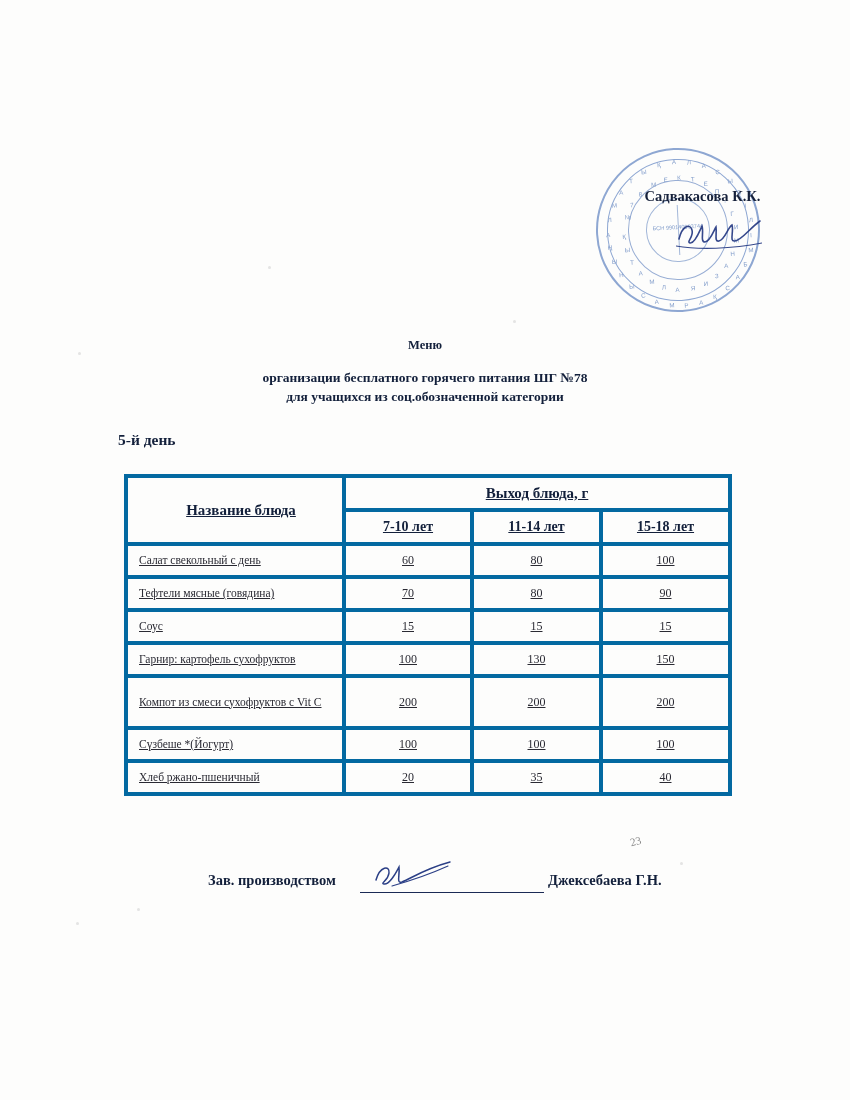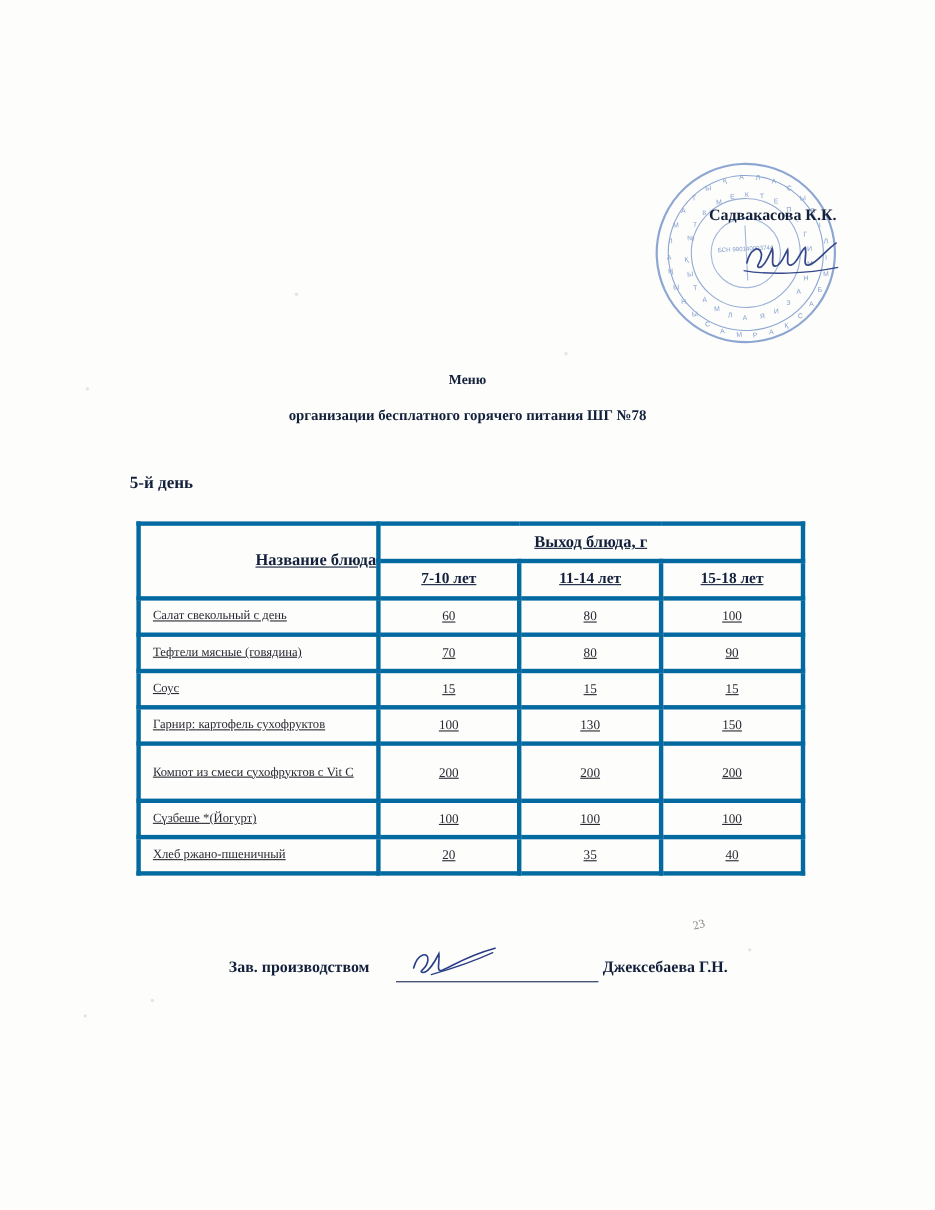--- a/index.html
+++ b/index.html
@@ -163,21 +163,21 @@
   table.menu th, table.menu td {
     border: 4px solid #0369a1;
     padding: 0;
     vertical-align: middle;
     text-decoration: underline;
   }
   .hdr-name {
     font-size: 15px;
     font-weight: bold;
     padding: 10px 0 10px 12px !important;
-    text-align: right;
+    text-align: center;
     color: #13203b;
   }
   .hdr-out {
     font-size: 15px;
     font-weight: bold;
     text-align: center;
     padding: 7px 0 6px !important;
     color: #13203b;
   }
   .hdr-age {
@@ -327,20 +327,21 @@
   <div class="sig-approve">
     <svg viewBox="0 0 86 34" width="86" height="34" fill="none" stroke="currentColor" stroke-width="1.6" stroke-linecap="round">
       <path d="M3 21 C6 8, 14 5, 16 12 C18 19, 10 24, 14 25 C19 26, 24 12, 26 8 C28 14, 24 24, 29 24 C34 24, 38 12, 40 9 C41 16, 38 24, 43 23 C49 22, 52 9, 56 7 C58 14, 53 24, 59 23 C66 22, 74 10, 84 3"></path>
       <path d="M0 28 C22 32, 56 31, 86 25" stroke-width="1.2"></path>
     </svg>
   </div>
 
   <div class="title-block">
     <div class="t1">Меню</div>
     <div class="t2">организации бесплатного горячего питания ШГ №78</div>
+    <div class="t3">для учащихся из соц.обозначенной категории</div>
   </div>
 
   <div class="dayline">5-й день</div>
 
   <div class="tbl-wrap">
     <table class="menu">
       <colgroup>
         <col class="c0">
           <col class="c1">
           <col class="c2">

